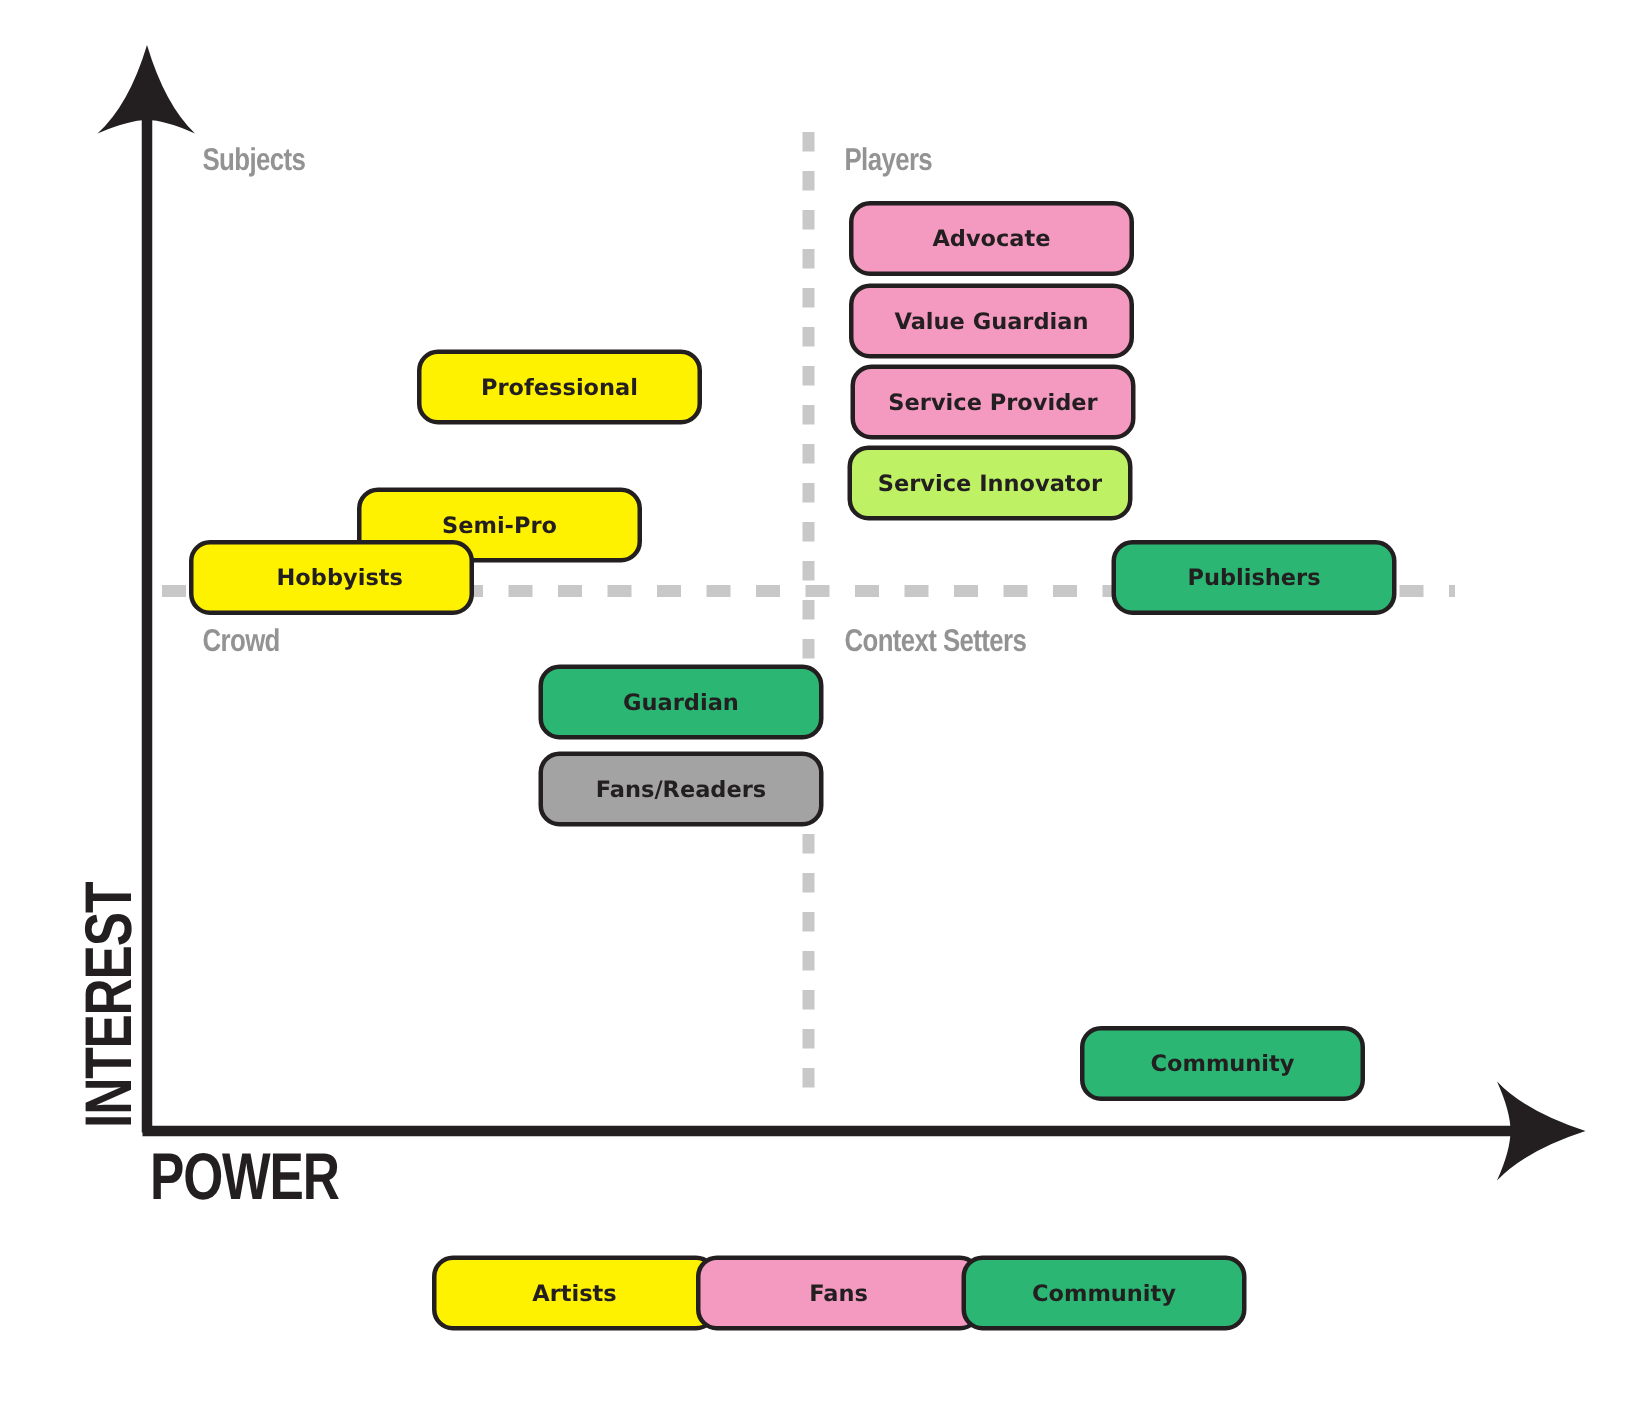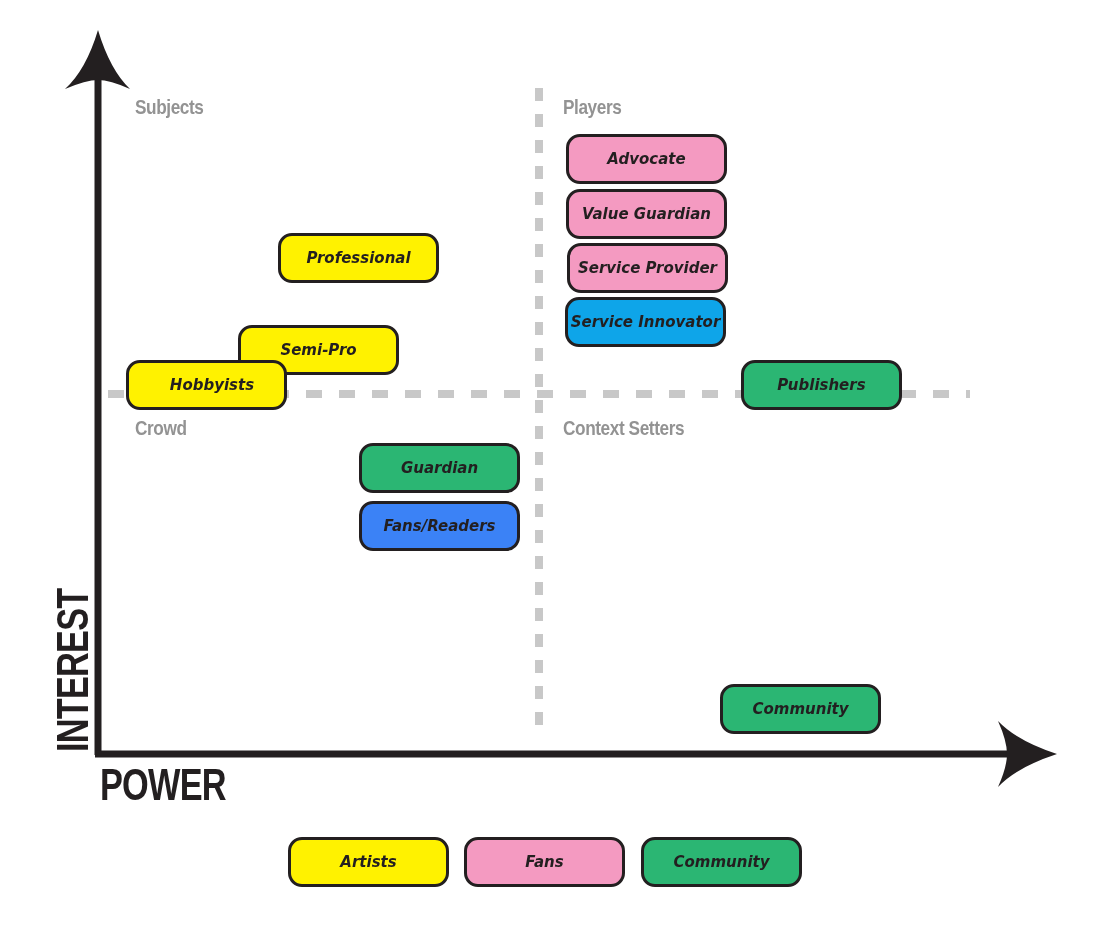--- a/index.html
+++ b/index.html
@@ -12,33 +12,32 @@
     font-size: 21px;
     color: #939393;
     transform: scaleX(0.82);
     transform-origin: left center;
     letter-spacing: -0.5px;
     white-space: nowrap;
   }
   .box {
     position: absolute;
     box-sizing: border-box;
-    width: 161px;
+    width: 190px;
     height: 50px;
     border: 3px solid #231f20;
     border-radius: 14px;
     display: flex;
     align-items: center;
     justify-content: center;
     font-family: "DejaVu Sans", sans-serif;
     font-weight: bold;
     font-size: 15px;
     color: #231f20;
     white-space: nowrap;
-    font-style: italic;
   }
   .axis-title {
     position: absolute;
     font-family: "Liberation Sans", sans-serif;
     font-weight: bold;
     font-size: 44px;
     color: #231f20;
     letter-spacing: -1px;
     white-space: nowrap;
   }
@@ -65,25 +64,25 @@
 <div class="quad-label" style="left:135px; top:416px;">Crowd</div>
 <div class="quad-label" style="left:563px; top:416px;">Context Setters</div>
 
 <div class="box" style="left:238px; top:233px; background:#fff200;margin-left:40px;">Professional</div>
 <div class="box" style="left:238px; top:289px; background:#fff200;margin-top:36px;">Semi-Pro</div>
 <div class="box" style="left:126px; top:360px; background:#fff200;padding-left:11px;">Hobbyists</div>
 
 <div class="box" style="left:566px; top:134px; background:#f49ac1;">Advocate</div>
 <div class="box" style="left:566px; top:189px; background:#f49ac1;">Value Guardian</div>
 <div class="box" style="left:567px; top:243px; background:#f49ac1;">Service Provider</div>
-<div class="box" style="left:565px; top:297px; background:#0ea5e9;text-align:center;">Service Innovator</div>
+<div class="box" style="left:565px; top:297px; background:#bef264;text-align:center;">Service Innovator</div>
 
 <div class="box" style="left:741px; top:360px; background:#2bb673;">Publishers</div>
 <div class="box" style="left:359px; top:443px; background:#2bb673;">Guardian</div>
-<div class="box" style="left:359px; top:501px; background:#3b82f6;">Fans/Readers</div>
+<div class="box" style="left:359px; top:501px; background:#a3a3a3;">Fans/Readers</div>
 <div class="box" style="left:720px; top:684px; background:#2bb673;">Community</div>
 
 <div class="axis-title" id="axis-x-title">POWER</div>
 <div class="axis-title" id="axis-y-title">INTEREST</div>
 
 <div>
   <div class="box" style="left:288px; top:837px; background:#fff200;">Artists</div>
   <div class="box" style="left:464px; top:837px; background:#f49ac1;">Fans</div>
   <div class="box" style="left:641px; top:837px; background:#2bb673;">Community</div>
 </div>

